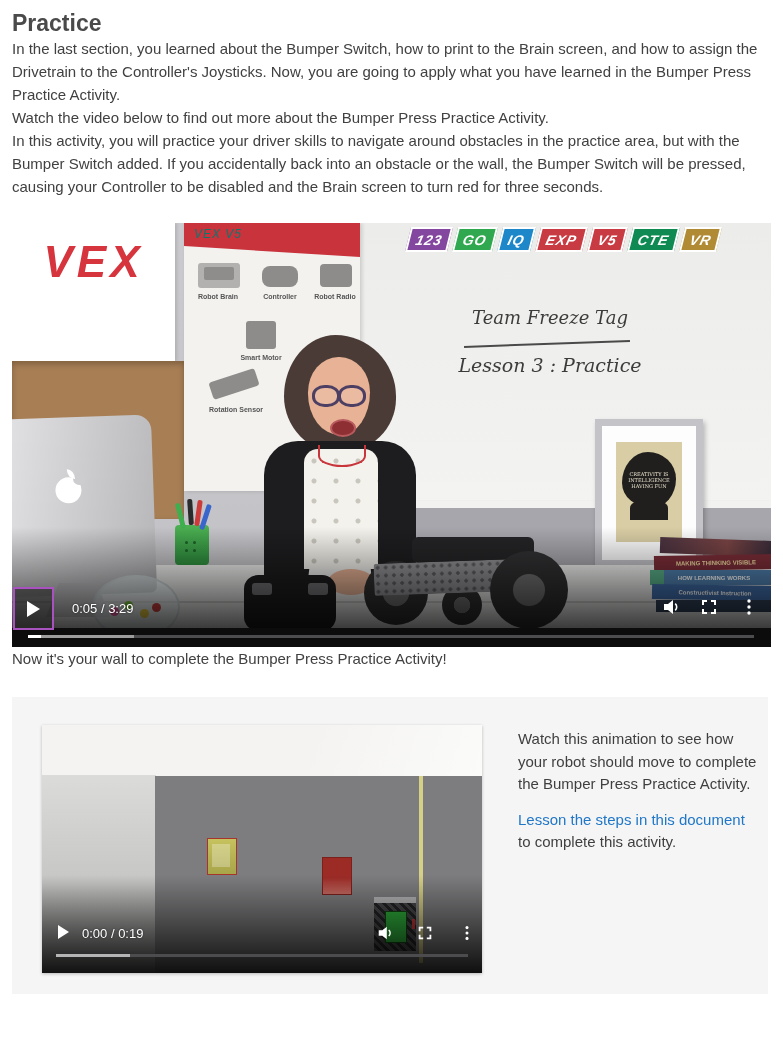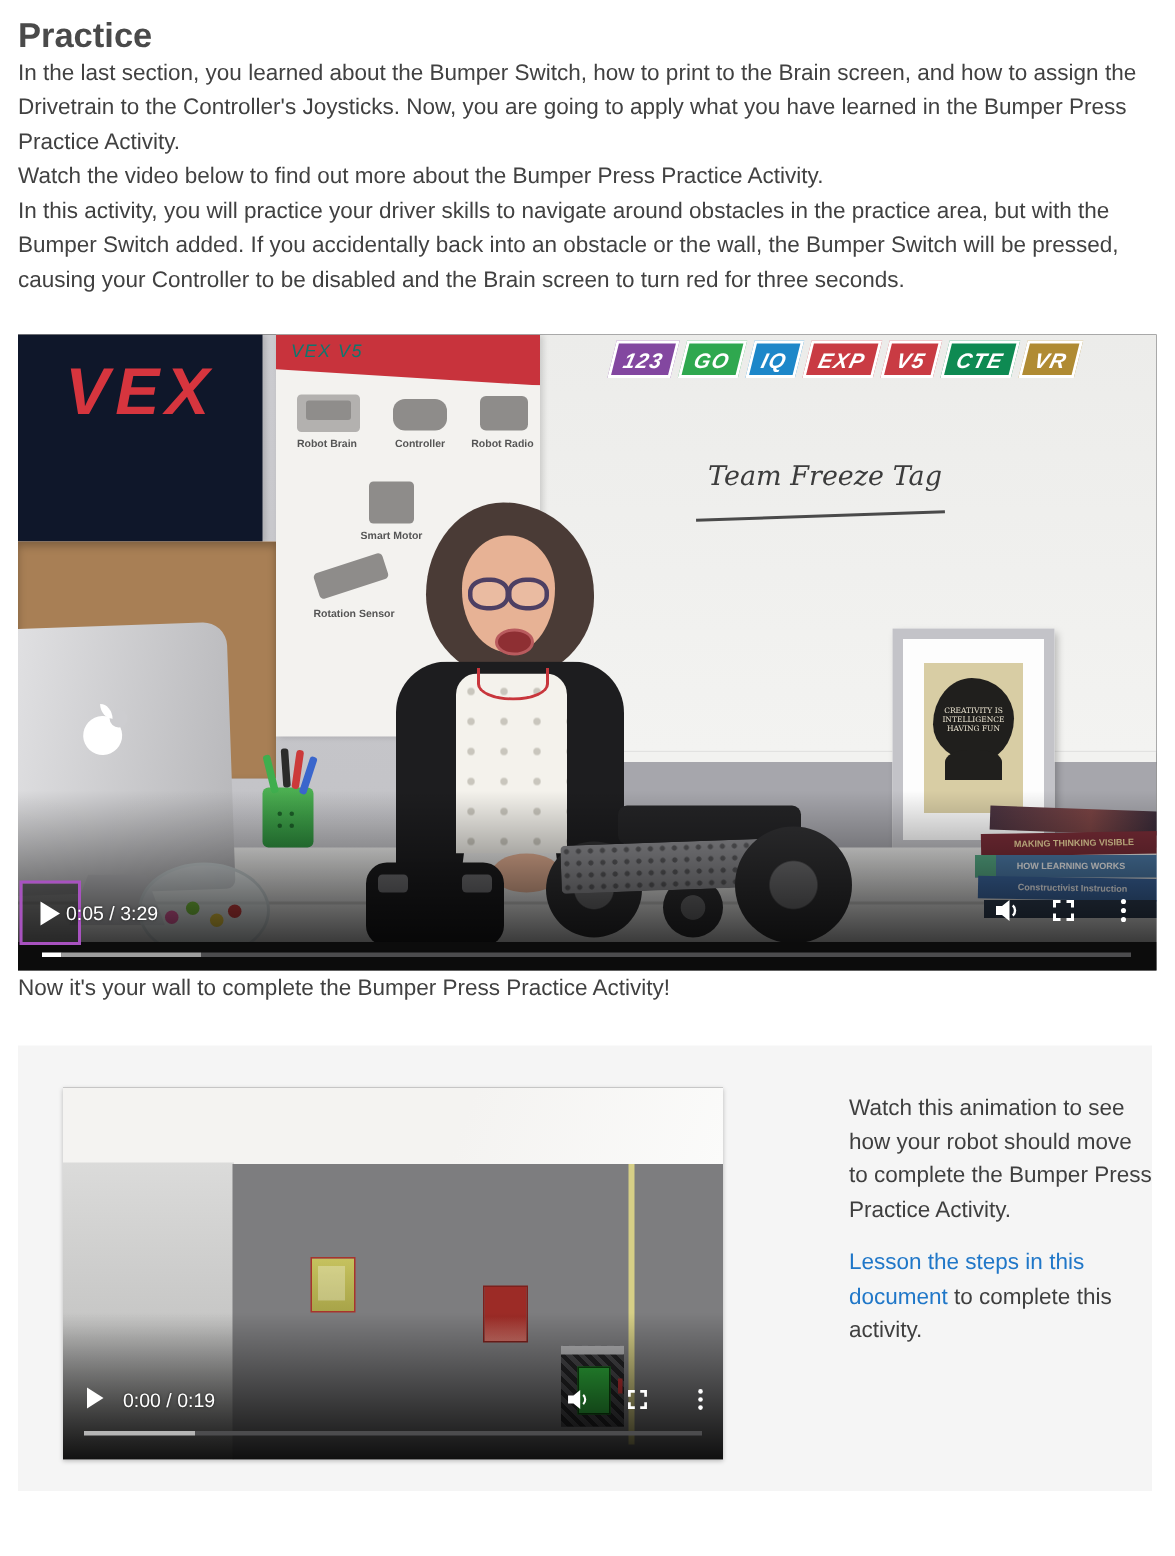--- a/index.html
+++ b/index.html
@@ -20,21 +20,21 @@
             background:linear-gradient(180deg,rgba(0,0,0,0),rgba(0,0,0,.88));}
   .ctime{position:absolute;color:#fff;font-size:13px;text-shadow:0 0 2px rgba(0,0,0,.6);}
   .icon-svg{display:block;}
   .pbar{position:absolute;height:3px;display:flex;}
   .pbar .played{background:#fff;height:3px;}
   .pbar .buffered{background:#9d9d9d;height:3px;}
   .pbar .rest{background:#4c4c4e;height:3px;flex:1;}
 
   
   .wall{inset:0;background:linear-gradient(180deg,#cbcbcf,#c1c1c5);}
-  .poster-left{left:0;top:0;width:163px;height:138px;background:#0f172a;
+  .poster-left{left:0;top:0;width:163px;height:138px;background:#ffffff;
                box-shadow:2px 0 3px rgba(0,0,0,.12);}
   .vex-word{position:absolute;left:0;top:14px;width:163px;text-align:center;
             font-size:44px;font-weight:900;font-style:italic;color:#d6353e;letter-spacing:4px;}
   .vex-series{position:absolute;left:0;top:78px;width:163px;text-align:center;
               font-size:19px;color:#d6353e;}
   .cork{left:0;top:138px;width:172px;height:158px;background:#a87f55;
         box-shadow:inset 0 3px 6px rgba(0,0,0,.25);}
   .poster-mid{left:172px;top:0;width:176px;height:268px;background:#f3f2ef;
               box-shadow:2px 0 4px rgba(0,0,0,.15);}
   .pm-head{position:absolute;left:0;top:0;width:176px;height:34px;background:#c8333c;
@@ -161,41 +161,42 @@
   .sv-gbox:after{content:"";position:absolute;left:4px;top:5px;width:18px;height:23px;
                  background:rgba(255,255,255,.28);}
   .sv-rbox{left:280px;top:132px;width:28px;height:36px;
            background:linear-gradient(180deg,#9c2b26 55%,#c96b62);border:1px solid #7c201c;}
   .sv-robot{left:332px;top:172px;width:42px;height:54px;background:#2f2f31;
             background-image:repeating-linear-gradient(45deg,#47474a 0 3px,#232325 3px 6px);}
   .sv-robot .bumper{position:absolute;left:0;top:0;width:42px;height:6px;background:#b7b7b9;}
   .sv-robot .screen{position:absolute;left:11px;top:14px;width:20px;height:30px;
                     background:#2faf3c;border:1px solid #0d470f;}
   .sv-robot .rdot{position:absolute;right:1px;top:22px;width:3px;height:10px;background:#c23333;}
-  .activity-text{width:240px;font-size:15px;line-height:22.5px;color:#3f3f3f;padding-top:3px;margin-left:48px;}
+  .activity-text{width:240px;font-size:15px;line-height:22.5px;color:#3f3f3f;padding-top:3px;}
   .activity-text p{margin:0;}
   .activity-text p+p{margin-top:13px;}
   a.doc-link{color:#2077c8;text-decoration:none;cursor:pointer;}
 </style>
 </head>
 <body>
 
 <div class="content">
   <h1>Practice</h1>
   <p class="body mt24">In the last section, you learned about the Bumper Switch, how to print to the Brain screen, and how to assign the Drivetrain to the Controller's Joysticks. Now, you are going to apply what you have learned in the Bumper Press Practice Activity.</p>
   <p class="body mt12">Watch the video below to find out more about the Bumper Press Practice Activity.</p>
   <p class="body mt14">In this activity, you will practice your driver skills to navigate around obstacles in the practice area, but with the Bumper Switch added. If you accidentally back into an obstacle or the wall, the Bumper Switch will be pressed, causing your Controller to be disabled and the Brain screen to turn red for three seconds.</p>
 
   <div class="vplayer main-video">
     <div class="scene">
       <div class="abs wall"></div>
 
       <div class="abs wb-wall"></div>
       <div class="abs wb-line1">Team Freeze Tag</div>
       <div class="abs wb-underline"></div>
+      <div class="abs wb-line2">Lesson 3 : Practice</div>
       <div class="abs trim"></div>
       <div class="abs lower-wall"></div>
 
       <div class="abs badges">
         <div class="bdg" style="background-color: rgb(131, 71, 160);">123</div>
         <div class="bdg" style="background-color: rgb(47, 168, 79);">GO</div>
         <div class="bdg" style="background-color: rgb(29, 135, 201);">IQ</div>
         <div class="bdg" style="background-color: rgb(201, 59, 67);">EXP</div>
         <div class="bdg" style="background-color: rgb(201, 59, 67);">V5</div>
         <div class="bdg" style="background-color: rgb(14, 138, 82);">CTE</div>
@@ -290,21 +291,21 @@
       <div class="abs chassis"></div>
       <div class="abs wheel wh2"></div>
 
       <div class="ctl-grad"></div>
       <div class="abs" style="left:0;top:405px;width:759px;height:19px;background:#0c0c0c"></div>
     </div>
 
     <div class="abs play-btn">
         <div class="tri"></div>
       </div>
-    <div class="ctime" style="left:32px;top:378px">0:05 / 3:29</div>
+    <div class="ctime" style="left:60px;top:378px">0:05 / 3:29</div>
 
     <svg class="abs icon-svg" style="left:649px;top:374px" width="20" height="20" viewBox="0 0 20 20">
       <path d="M3 7v6h4l5 4V3L7 7H3z" fill="#fff"></path>
       <path d="M14.2 6.6a4.6 4.6 0 010 6.8" stroke="#fff" stroke-width="1.6" fill="none"></path>
     </svg>
     <svg class="abs icon-svg" style="left:687px;top:374px" width="20" height="20" viewBox="0 0 20 20" fill="#fff">
       <path d="M3 3h5v2H5v3H3V3zM12 3h5v5h-2V5h-3V3zM3 12h2v3h3v2H3v-5zM15 12h2v5h-5v-2h3v-3z"></path>
     </svg>
     <svg class="abs icon-svg" style="left:727px;top:374px" width="20" height="20" viewBox="0 0 20 20" fill="#fff">
       <circle cx="10" cy="4" r="1.7"></circle>

